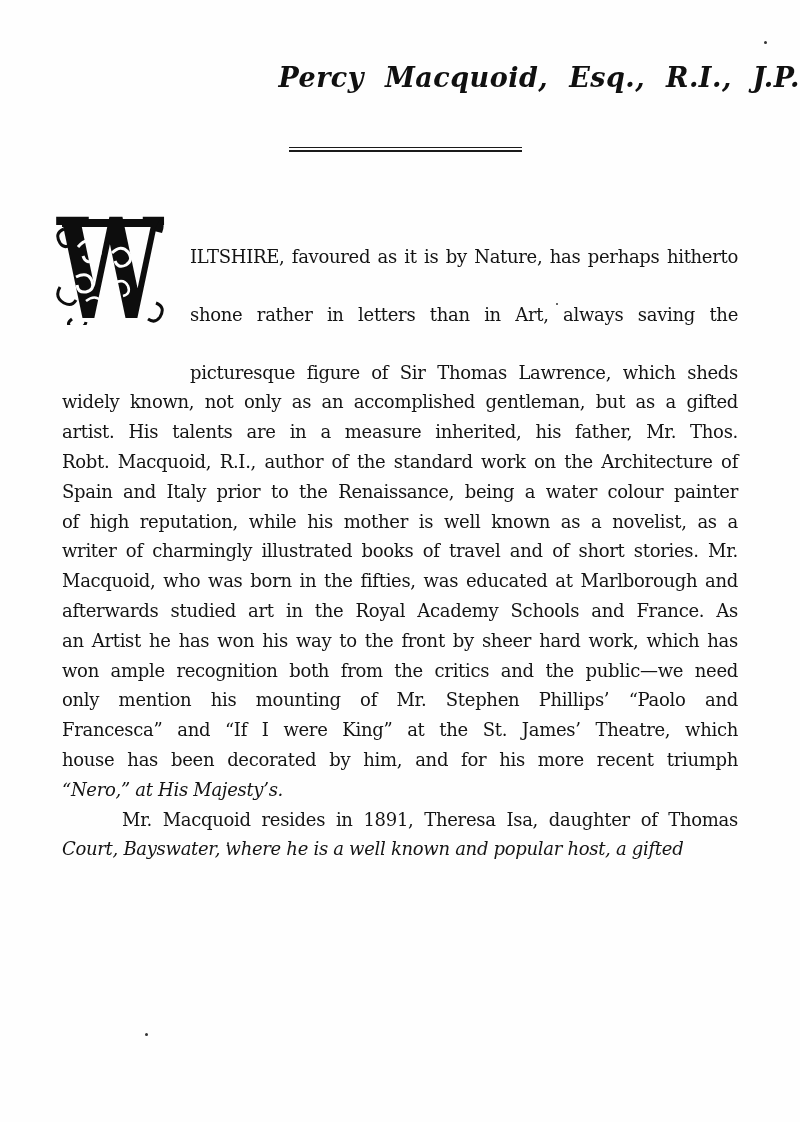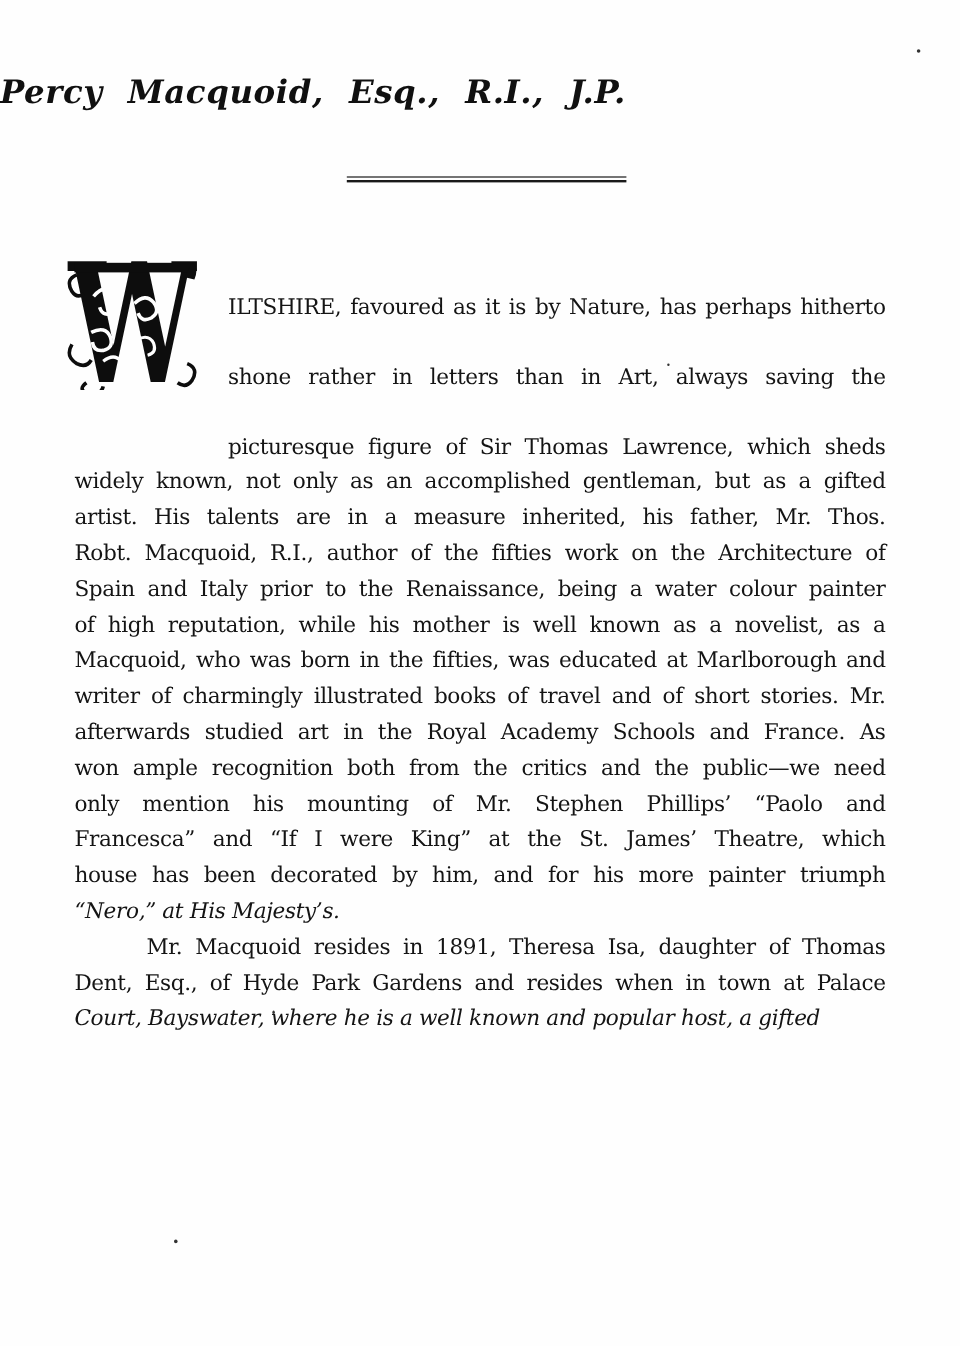--- a/index.html
+++ b/index.html
@@ -8,21 +8,21 @@
     width:800px;height:1122px;
     background:#fefefe;
     margin:0 auto;
     font-family:"DejaVu Serif", serif;
     color:#141414;
     overflow:hidden;
   }
   .title{
     position:absolute;
     top:44px;left:0;right:0;
-    text-align:left;
+    text-align:right;
     font-style:italic;
     font-weight:bold;
     font-size:27px;
     letter-spacing:0.5px;
     word-spacing:11px;
     color:#101010;
   }
   .rule{
     position:absolute;
     top:147px;left:289px;
@@ -91,33 +91,33 @@
       <circle cx="78" cy="24" r="3" fill="#fefefe"></circle>
       <circle cx="50" cy="96" r="2.6" fill="#fefefe"></circle>
     </svg>
 
     <div>
         <div class="line wrap">ILTSHIRE, favoured as it is by Nature, has perhaps hitherto</div>
         <div class="line wrap">shone rather in letters than in Art, always saving the</div>
         <div class="line wrap">picturesque figure of Sir Thomas Lawrence, which sheds</div>
         <div class="line">widely known, not only as an accomplished gentleman, but as a gifted</div>
         <div class="line">artist.  His talents are in a measure inherited, his father, Mr. Thos.</div>
-        <div class="line">Robt. Macquoid, R.I., author of the fifties work on the Architecture of</div>
+        <div class="line">Robt. Macquoid, R.I., author of the standard work on the Architecture of</div>
         <div class="line">Spain and Italy prior to the Renaissance, being a water colour painter</div>
         <div class="line">of high reputation, while his mother is well known as a novelist, as a</div>
+        <div class="line">writer of charmingly illustrated books of travel and of short stories.  Mr.</div>
         <div class="line">Macquoid, who was born in the fifties, was educated at Marlborough and</div>
-        <div class="line">writer of charmingly illustrated books of travel and of short stories.  Mr.</div>
         <div class="line">afterwards studied art in the Royal Academy Schools and France.  As</div>
+        <div class="line">an Artist he has won his way to the front by sheer hard work, which has</div>
         <div class="line">won ample recognition both from the critics and the public—we need</div>
         <div class="line">only mention his mounting of Mr. Stephen Phillips’ “Paolo and</div>
         <div class="line">Francesca” and “If I were King” at the St. James’ Theatre, which</div>
-        <div class="line">house has been decorated by him, and for his more painter triumph</div>
+        <div class="line">house has been decorated by him, and for his more recent triumph</div>
         <div class="line last">“Nero,” at His Majesty’s.</div>
         <div class="line pindent">Mr. Macquoid resides in 1891, Theresa Isa, daughter of Thomas</div>
-        <div class="line">Dent, Esq., of Hyde Park Gardens and resides when in town at Palace</div>
         <div class="line last">Court, Bayswater, where he is a well known and popular host, a gifted</div>
       </div>
 
   </div>
 
 <div class="speck" style="left: 764px; top: 41px; width: 3px; height: 3px;"></div>
     <div class="speck" style="left: 556px; top: 303px; width: 2px; height: 2px;"></div>
     <div class="speck" style="left: 227px; top: 842px; width: 2px; height: 3px;"></div>
     <div class="speck" style="left: 145px; top: 1033px; width: 3px; height: 3px;"></div>
   </div>

